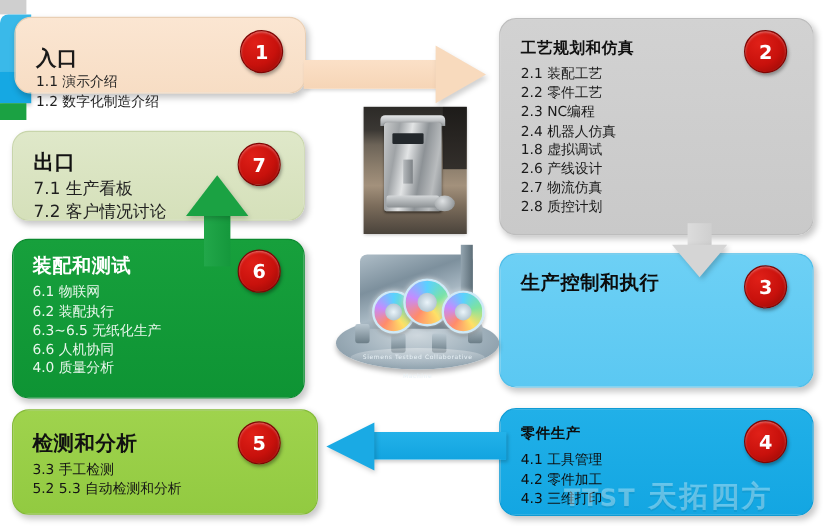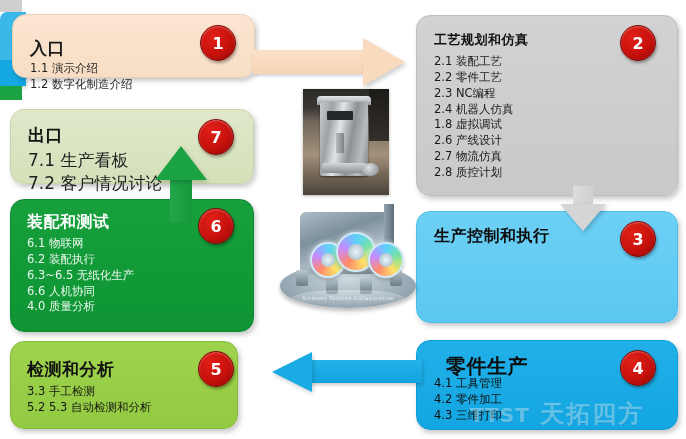--- a/index.html
+++ b/index.html
@@ -57,32 +57,32 @@
   }
   #card1 .title{left:17px;top:22px;font-size:17px;color:#1a1a1a;}
   #card1 ul{left:17px;top:46px;font-size:11.5px;color:#1f1f1f;}
 
   #card7{
     left:10px;top:109px;width:244px;height:75px;
     background:linear-gradient(180deg,#dfe8c9 0%,#d5e0ba 100%);
     border:1px solid #c8d5ab;
   }
   #card7 .title{left:17px;top:14px;font-size:17px;color:#111;}
-  #card7 ul{left:17px;top:39px;font-size:17px;color:#1f1f1f;}
+  #card7 ul{left:17px;top:39px;font-size:14px;color:#1f1f1f;}
 
   #card6{
     left:10px;top:199px;width:244px;height:133px;
     background:linear-gradient(180deg,#17a03c 0%,#0e9434 100%);
     border:1px solid #0b8a2f;
   }
   #card6 .title{left:16px;top:12px;font-size:16px;color:#ffffff;}
   #card6 ul{left:16px;top:36px;font-size:11.5px;color:#e9f7ec;}
 
   #card5{
-    left:10px;top:341px;width:228px;height:88px;
+    left:10px;top:341px;width:255px;height:88px;
     background:linear-gradient(180deg,#9fd34d 0%,#92ca41 100%);
     border:1px solid #85bb3a;
   }
   #card5 .title{left:16px;top:16px;font-size:17px;color:#111;}
   #card5 ul{left:16px;top:42px;font-size:11.5px;color:#151515;}
 
   #card2{
     left:416px;top:15px;width:262px;height:181px;
     background:linear-gradient(180deg,#d2d2d2 0%,#c9c9c9 100%);
     border:1px solid #bdbdbd;
@@ -97,21 +97,21 @@
   }
   #card3 .title{left:17px;top:14px;font-size:16px;color:#0c0c0c;}
   #card3 ul{left:17px;top:38px;font-size:11.5px;color:#111;}
   #card3 ul li.ghost{color:#63cdf3;}
 
   #card4{
     left:416px;top:340px;width:262px;height:90px;
     background:linear-gradient(180deg,#21b0e8 0%,#13a6e2 100%);
     border:1px solid #0f9bd4;
   }
-  #card4 .title{left:29px;top:12px;font-size:20px;color:#0c0c0c;}
+  #card4 .title{left:17px;top:12px;font-size:12px;color:#0c0c0c;}
   #card4 ul{left:17px;top:35px;font-size:11.5px;color:#0e0e0e;}
 
   
   #b1{left:200px;top:25px;}
   #b7{left:198px;top:119px;}
   #b6{left:198px;top:208px;}
   #b5{left:198px;top:351px;}
   #b2{left:620px;top:25px;}
   #b3{left:620px;top:221px;}
   #b4{left:620px;top:350px;}

